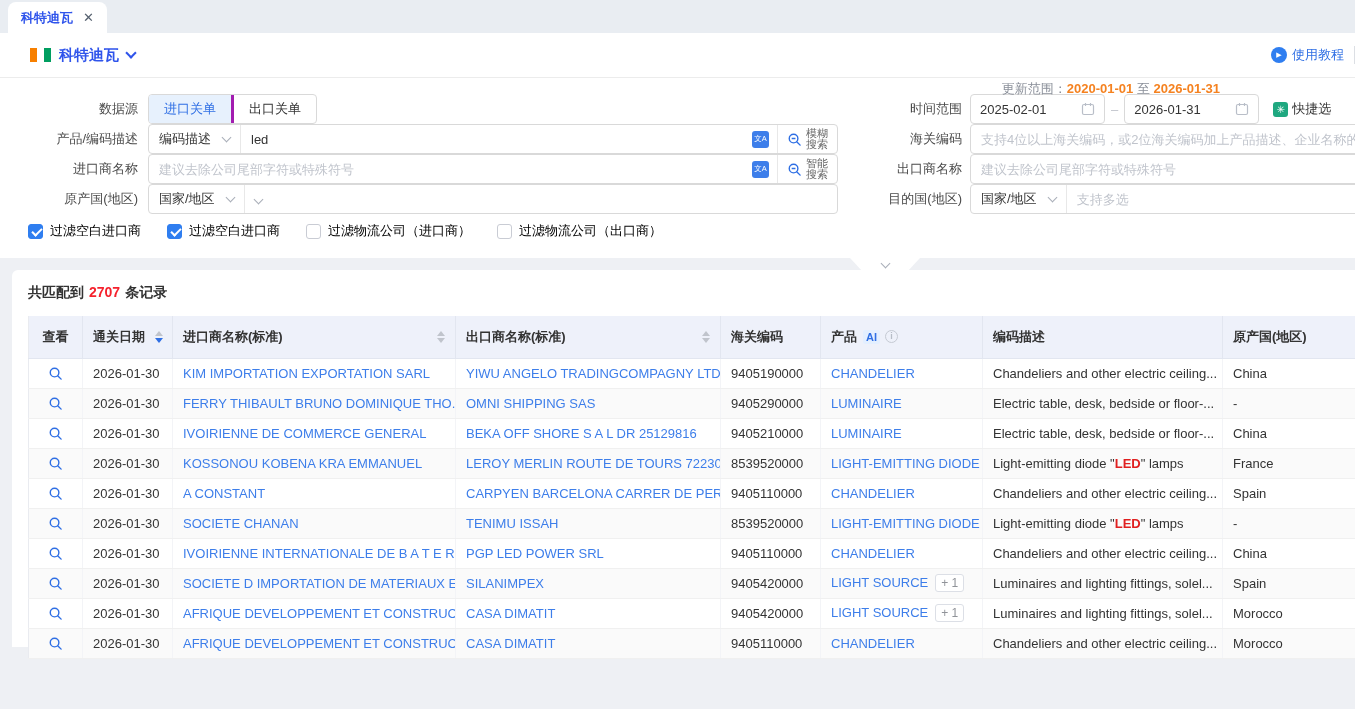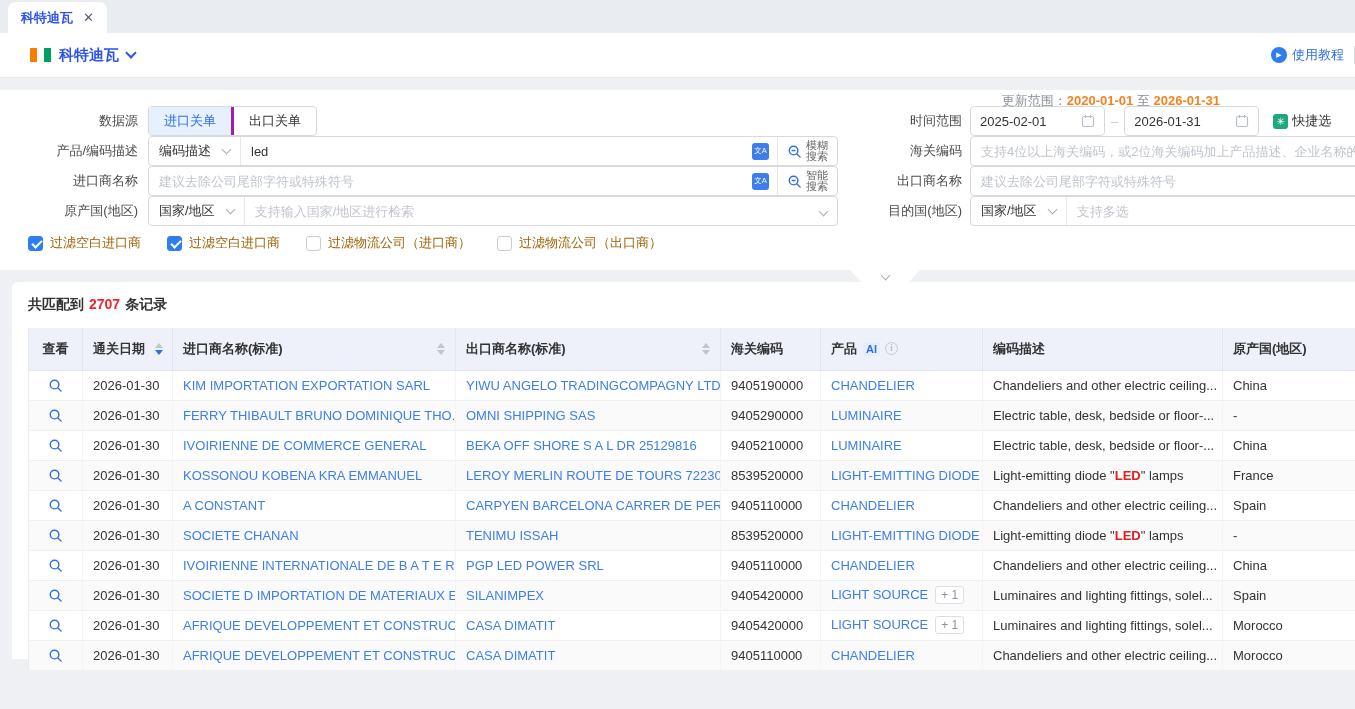--- a/index.html
+++ b/index.html
@@ -20,21 +20,21 @@
   .flag i { flex:1; }
   .chev { width:8px; height:8px; border-right:2px solid #2f54eb; border-bottom:2px solid #2f54eb;
           transform:rotate(45deg); margin-top:-4px; }
   .right-head { display:flex; align-items:center; gap:10px; }
   .tutorial { display:flex; align-items:center; gap:5px; color:#2f6fe4; font-size:13px; cursor:pointer; }
   .tut-ico { width:16px; height:16px; border-radius:50%; background:#2f7ef0; color:#fff; font-size:7px;
              display:flex; align-items:center; justify-content:center; }
   .head-div { width:1px; height:18px; background:#dcdfe4; }
 
   
-  .filter-panel { background:#fff; position:relative; padding:16px 0 16px 0;margin-top:12px; }
+  .filter-panel { background:#fff; position:relative; padding:16px 0 16px 0; }
   .update-line { position:absolute; top:2px; right:135px; font-size:13px; color:#8a8f99; }
   .update-line b { color:#f58220; font-weight:bold; }
   .frows { display:flex; flex-direction:column; gap:0; }
   .frow { display:flex; align-items:center; height:30px; }
   .frow.cbrow { margin-top:6px; height:22px; }
   .lbl-left { width:148px; flex:none; text-align:right; padding-right:10px; font-size:13px; color:#4a4a4a; }
   .ctrl-left { width:690px; flex:none; display:flex; align-items:center; }
   .lbl-right { width:132px; flex:none; text-align:right; padding-right:8px; font-size:13px; color:#4a4a4a; }
   .ctrl-right { width:400px; flex:none; display:flex; align-items:center; }
 
@@ -69,21 +69,21 @@
   .quick-ico { width:15px; height:15px; border-radius:3px; background:#1fa880; color:#fff; font-size:10px;
                display:flex; align-items:center; justify-content:center; }
   .quick-txt { font-size:13px; color:#333; white-space:nowrap; }
 
   .cbs { display:flex; align-items:center; gap:26px; margin-left:28px; }
   .cb-item { display:flex; align-items:center; gap:7px; cursor:pointer; }
   .cb-box { width:15px; height:15px; border-radius:3px; border:1px solid #c9ccd4; background:#fff; position:relative; }
   .cb-box.checked { background:#2f7ef0; border-color:#2f7ef0; }
   .cb-box.checked::after { content:""; position:absolute; left:4.5px; top:1.5px; width:4px; height:8px;
                            border-right:2px solid #fff; border-bottom:2px solid #fff; transform:rotate(45deg); }
-  .cb-label { font-size:13px; color:#a16207;text-align:right; }
+  .cb-label { font-size:13px; color:#000000;text-align:right; }
 
   .collapse-handle { position:absolute; bottom:-15px; left:850px; width:70px; height:15px; background:#fff;
                      clip-path:polygon(0 0,100% 0,80% 100%,20% 100%); display:flex; align-items:flex-start;
                      justify-content:center; cursor:pointer; z-index:3; }
   .collapse-handle .chev-s { border-color:#a9aeb8; margin-top:2px; }
 
   
   .results-card { background:#fff; margin:12px 0 0 12px; border-top-left-radius:6px; padding:14px 0 0 16px;
                   height:377px; }
   .summary { font-size:14px; font-weight:bold; color:#333; }
@@ -241,21 +241,20 @@
 
     <div class="frow">
       <div class="lbl-left">原产国(地区)</div>
       <div class="ctrl-left">
         <div class="combo">
           <div class="csel">
             <span>国家/地区</span>
             <span class="chev-s"></span>
           </div>
           <div class="vdiv"></div>
-          <input placeholder="支持输入国家/地区进行检索" style="">
           <span class="chev-s tail-chev"></span>
         </div>
       </div>
       <div class="lbl-right">目的国(地区)</div>
       <div class="ctrl-right">
         <div class="combo">
           <div class="csel">
             <span>国家/地区</span>
             <span class="chev-s"></span>
           </div>

